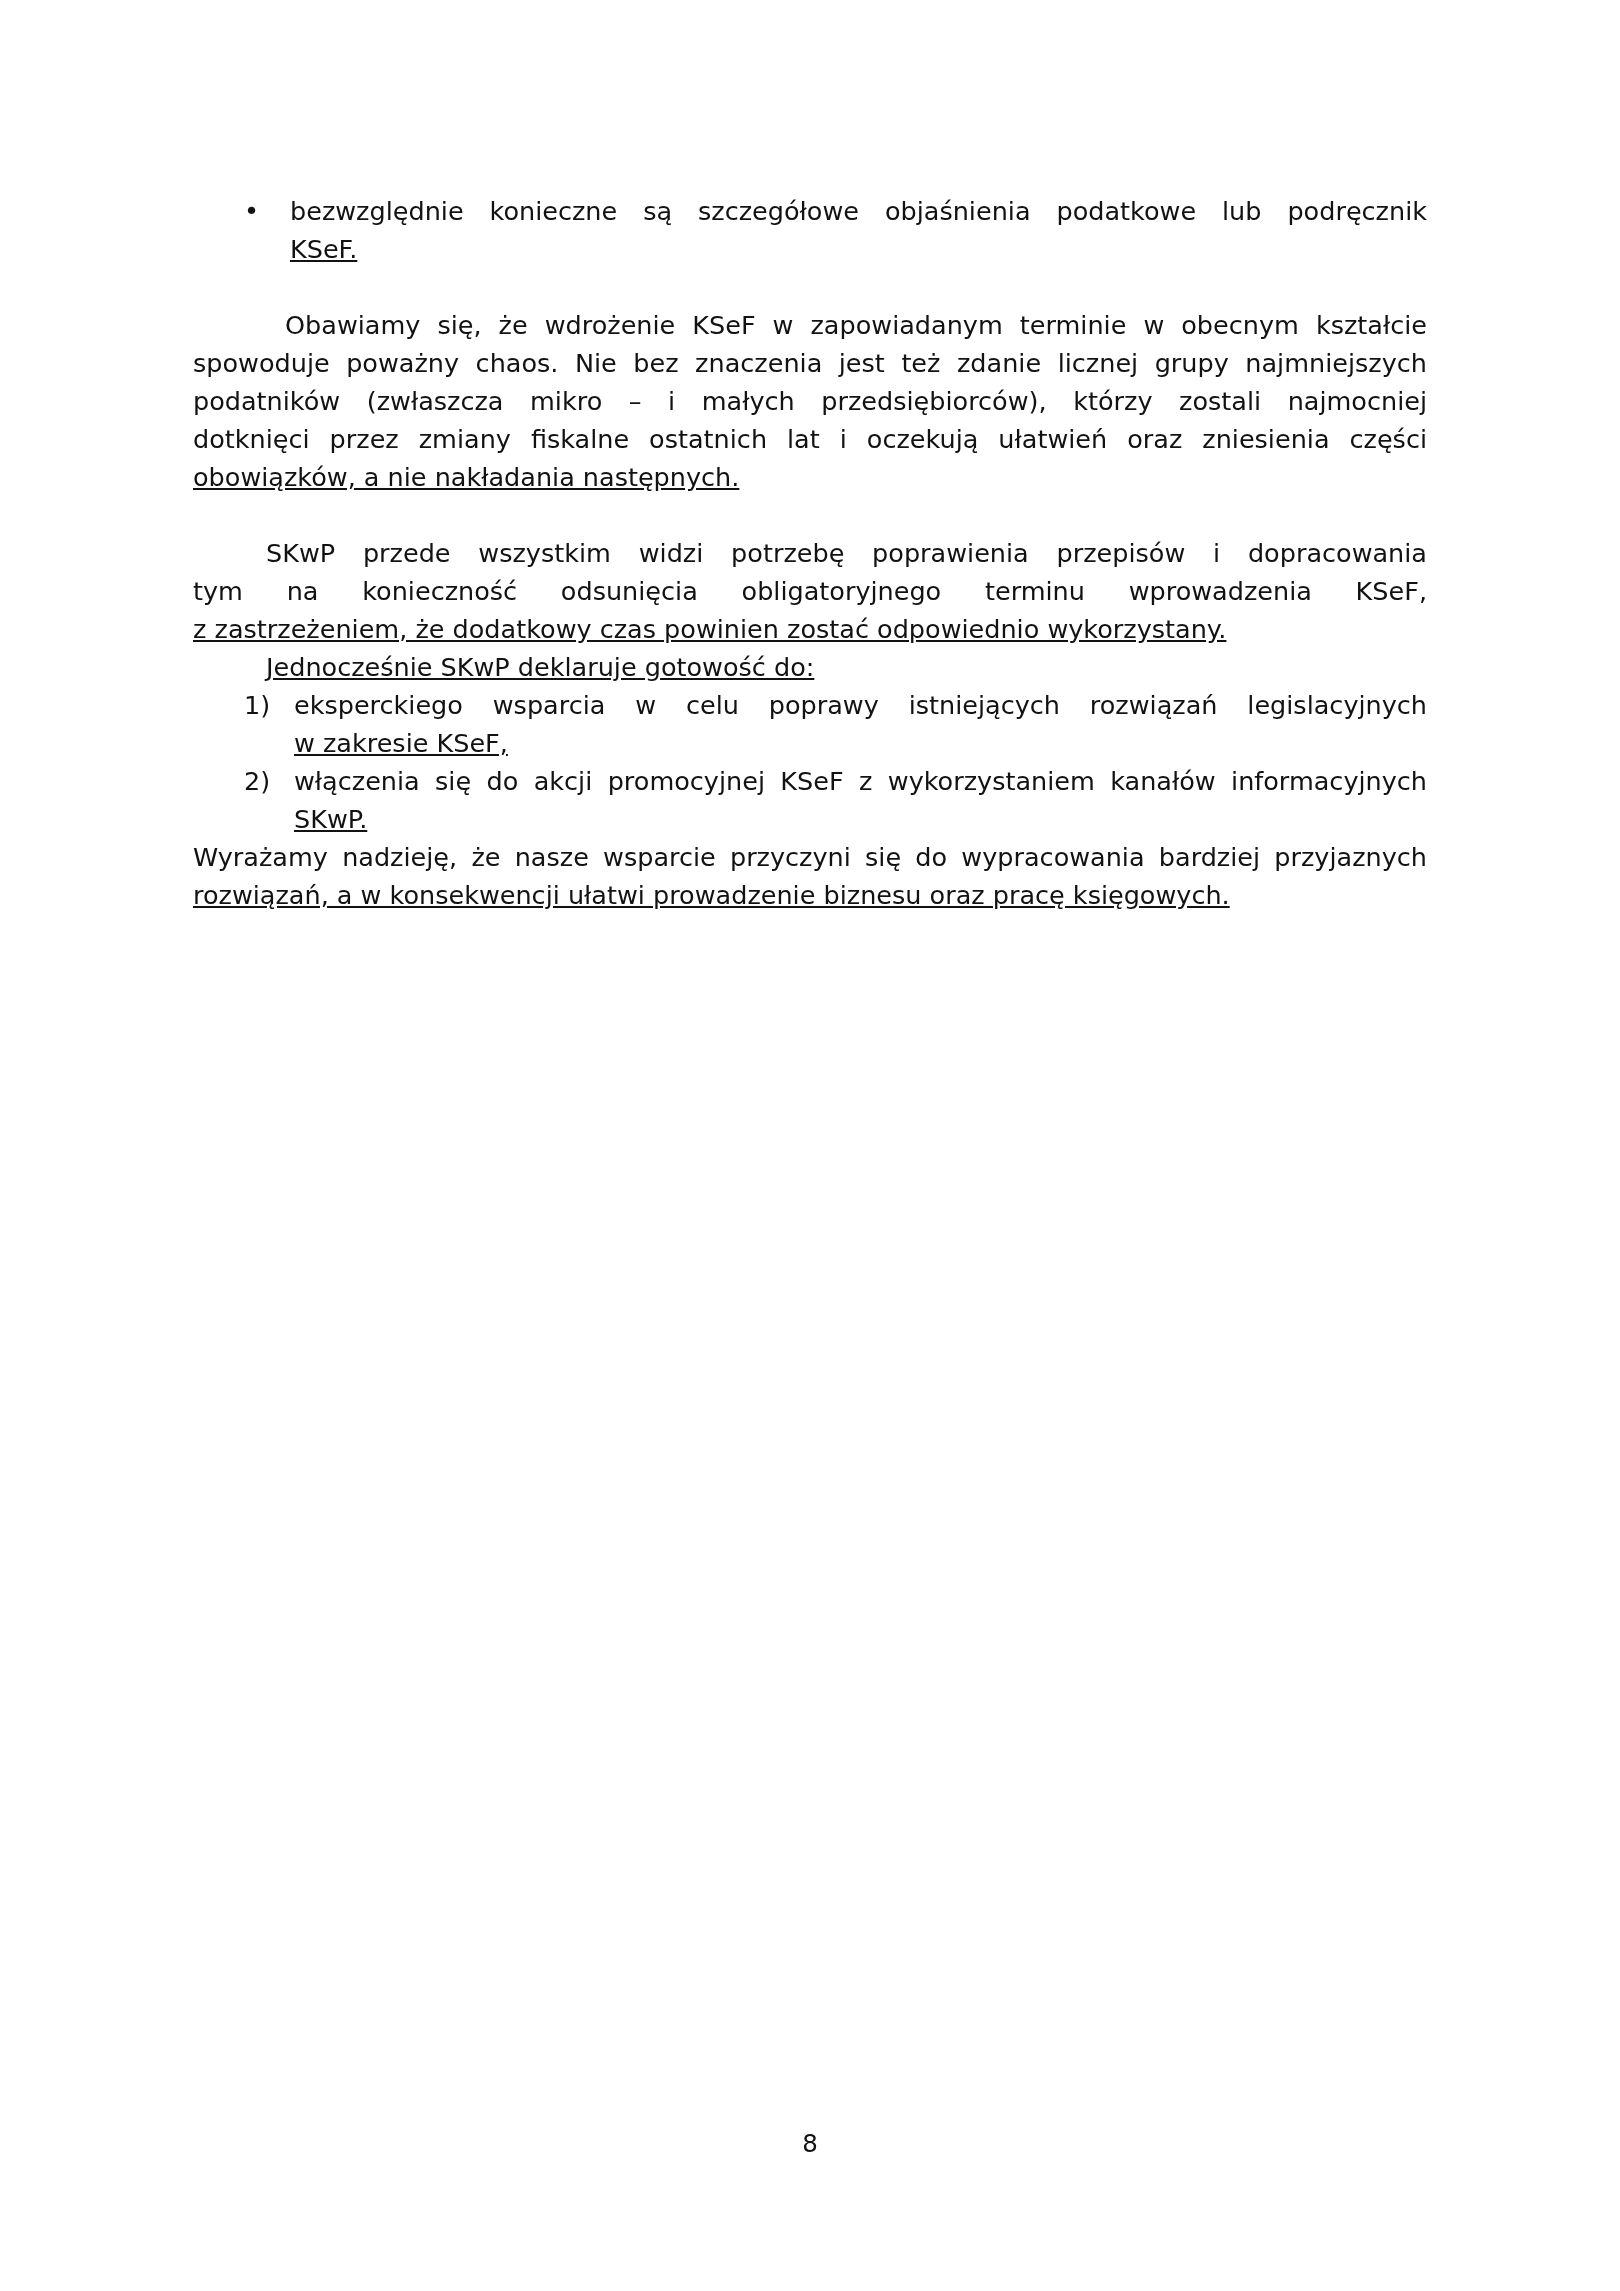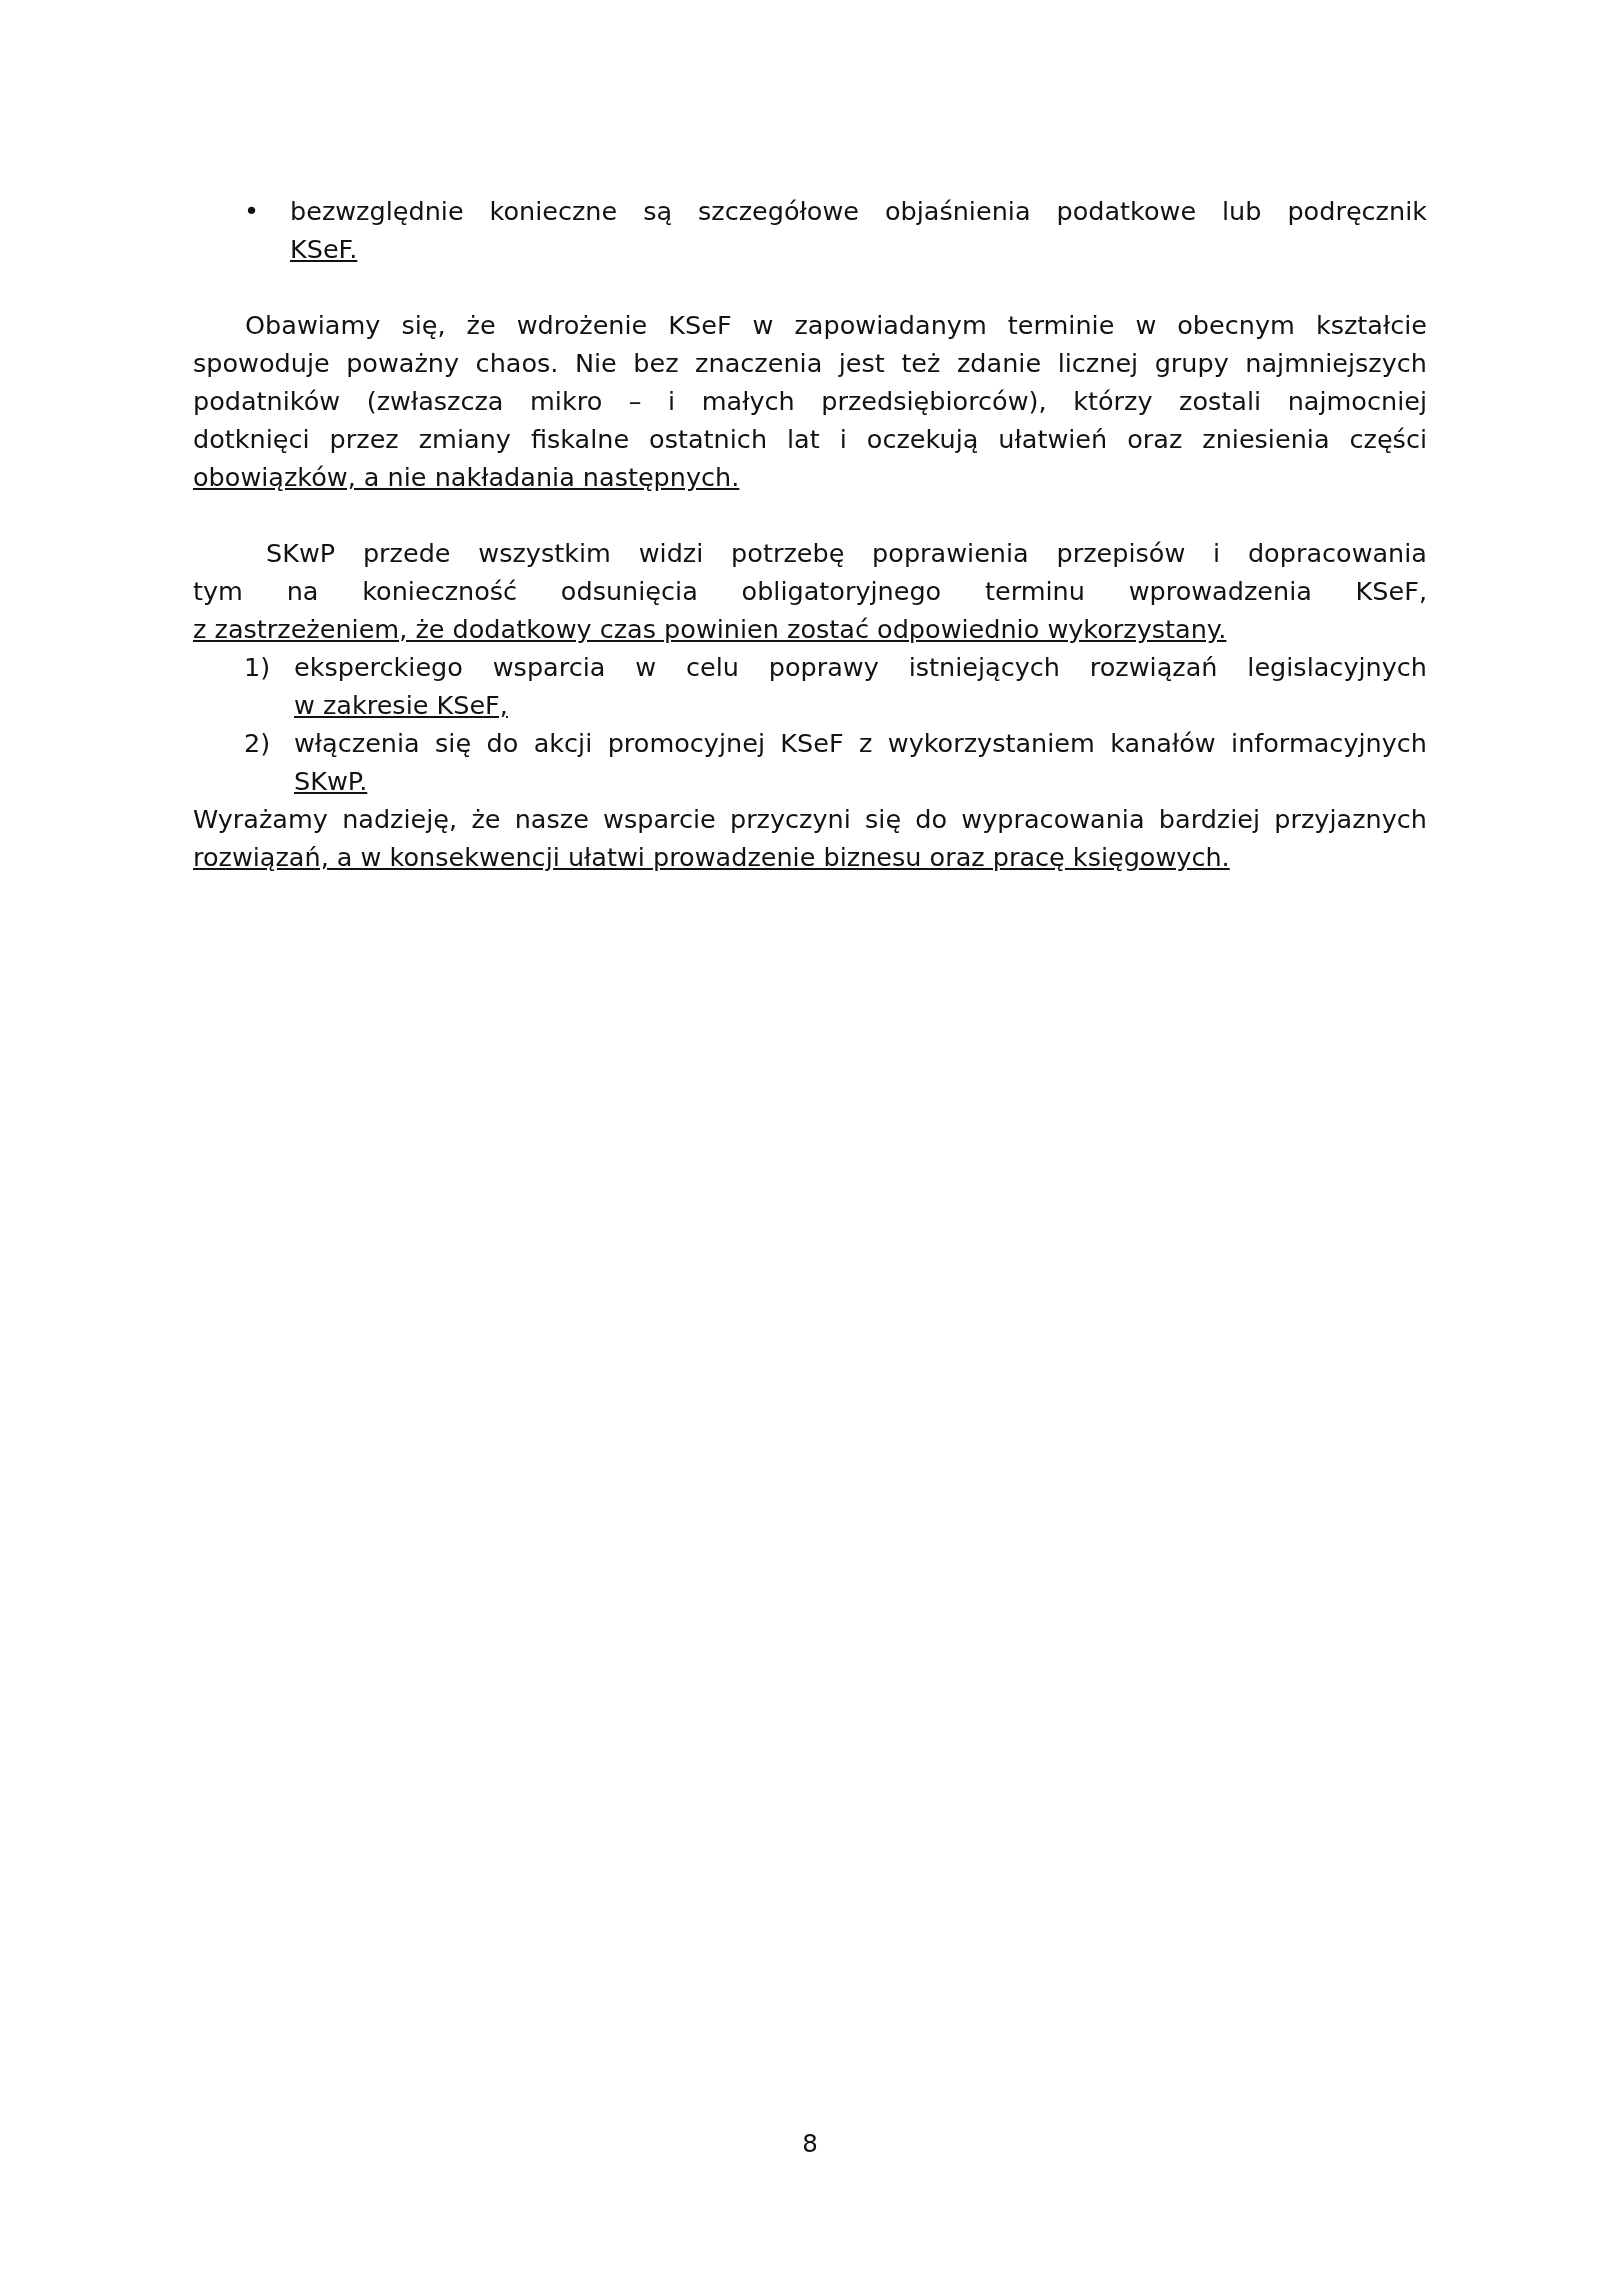--- a/index.html
+++ b/index.html
@@ -37,21 +37,21 @@
   }
   .blank-line { height: 38px; }
   .marker {
     position: absolute;
     left: 51px;
     top: 0;
     line-height: 38px;
   }
   .bullet-text   { margin-left: 97px; }
   .numbered-text { margin-left: 101px; }
-  .indent-first-98 > .tline:first-of-type { margin-left: 52px; }
+  .indent-first-98 > .tline:first-of-type { margin-left: 92px; }
   .indent-first-50 > .tline:first-of-type { margin-left: 73px; }
   .page-number {
     position: absolute;
     left: 0;
     right: 0;
     top: 2125px;
     text-align: center;
     font-size: 24.5px;
     line-height: 38px;
     color: #121212;
@@ -82,20 +82,23 @@
     </div>
 
     <div class="blank-line"></div>
 
     <div class="para indent-first-50">
       <div class="tline">SKwP przede wszystkim widzi potrzebę poprawienia przepisów i dopracowania</div>
       <div class="tline">tym na konieczność odsunięcia obligatoryjnego terminu wprowadzenia KSeF,</div>
       <div class="tline last">z zastrzeżeniem, że dodatkowy czas powinien zostać odpowiednio wykorzystany.</div>
     </div>
 
+    <div class="para indent-first-50">
+      <div class="tline last">Jednocześnie SKwP deklaruje gotowość do:</div>
+    </div>
 
     <div class="para">
       <span class="marker">1)</span>
       <div class="numbered-text">
         <div class="tline">eksperckiego wsparcia w celu poprawy istniejących rozwiązań legislacyjnych</div>
         <div class="tline last">w zakresie KSeF,</div>
       </div>
     </div>
 
     <div class="para">

